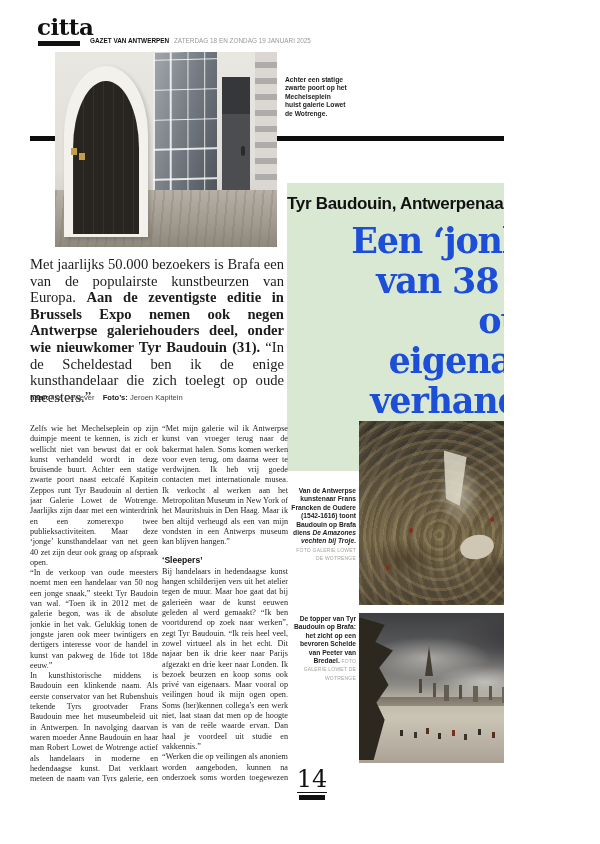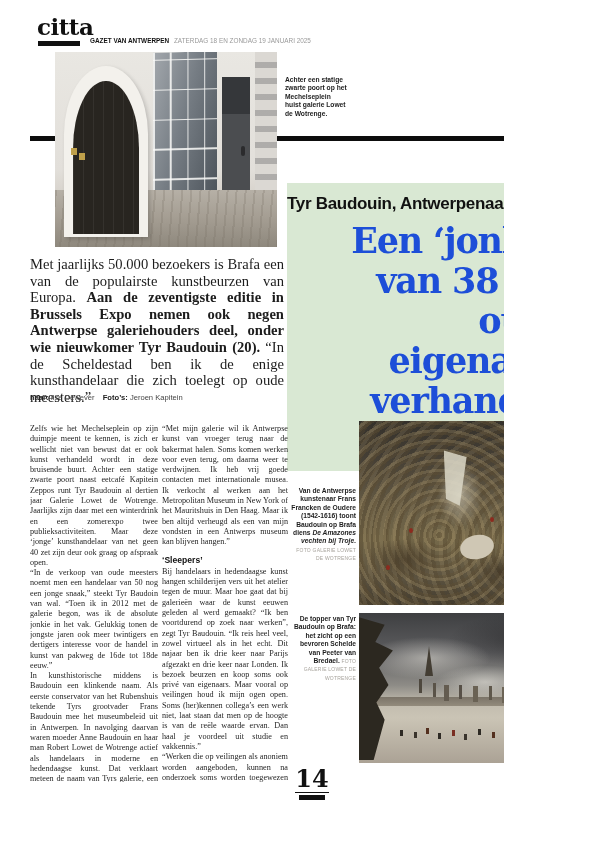--- a/index.html
+++ b/index.html
@@ -129,21 +129,21 @@
   .tower-cap{position:absolute;left:64%;top:18%;width:19%;height:9%;background:#e9e6db;
     clip-path:polygon(12% 100%,50% 0,88% 100%);}
   .skaters{position:absolute;left:18%;top:78%;width:3px;height:6px;background:#2e2a24;
     box-shadow:14px 2px 0 0 #3a342c, 26px -2px 0 0 #54301f, 38px 3px 0 0 #2e2a24,
       52px 0 0 0 #7a2e22, 64px 4px 0 0 #3a342c, 78px -1px 0 0 #2e2a24,
       92px 2px 0 0 #54301f, 106px 5px 0 0 #2e2a24, 120px 0 0 0 #3a342c,
       134px 3px 0 0 #7a2e22, 148px -2px 0 0 #2e2a24, 162px 2px 0 0 #3a342c;}
 
   
   .folio{left:294px;top:766px;width:36px;text-align:center;}
-  .folio-num{display:inline-block;font-family:"DejaVu Serif", serif;font-weight:bold;
+  .folio-num{display:inline-block;font-family:"DejaVu Serif", serif;font-weight:normal;
      font-size:24px;color:#111;border-bottom:1.5px solid #111;line-height:26px;text-align:right;}
   .folio-bar{width:26px;height:5px;background:#111;margin:2px auto 0 auto;}
 </style>
 </head>
 <body>
 
 <div class="page">
 
   <div class="abs brand">citta</div>
   <div class="abs brand-bar"></div>
@@ -177,21 +177,21 @@
     </div>
     <div class="headline">
       <div>Een ‘jonkie’</div>
       <div>van 38 dat</div>
       <div>oude eigenaars</div>
       <div>verhandelt</div>
     </div>
   </div>
 
   <div class="abs intro">
-    <span>Met jaarlijks 50.000 bezoekers is Brafa een van de populairste kunstbeurzen van Europa. </span><b>Aan de zeventigste editie in Brussels Expo nemen ook negen Antwerpse galeriehouders deel, onder wie nieuwkomer Tyr Baudouin (20).</b><span> “In de Scheldestad ben ik de enige kunsthandelaar die zich toelegt op oude meesters.”</span>
+    <span>Met jaarlijks 50.000 bezoekers is Brafa een van de populairste kunstbeurzen van Europa. </span><b>Aan de zeventigste editie in Brussels Expo nemen ook negen Antwerpse galeriehouders deel, onder wie nieuwkomer Tyr Baudouin (31).</b><span> “In de Scheldestad ben ik de enige kunsthandelaar die zich toelegt op oude meesters.”</span>
   </div>
 
   <div class="abs byline">
     <span class="lbl">naar:</span>
     <span class="nm">Ilse Dewever</span>
     <span class="lbl">Foto’s:</span>
     <span class="nm">Jeroen Kapitein</span>
   </div>
 
   <div class="abs col col1">

